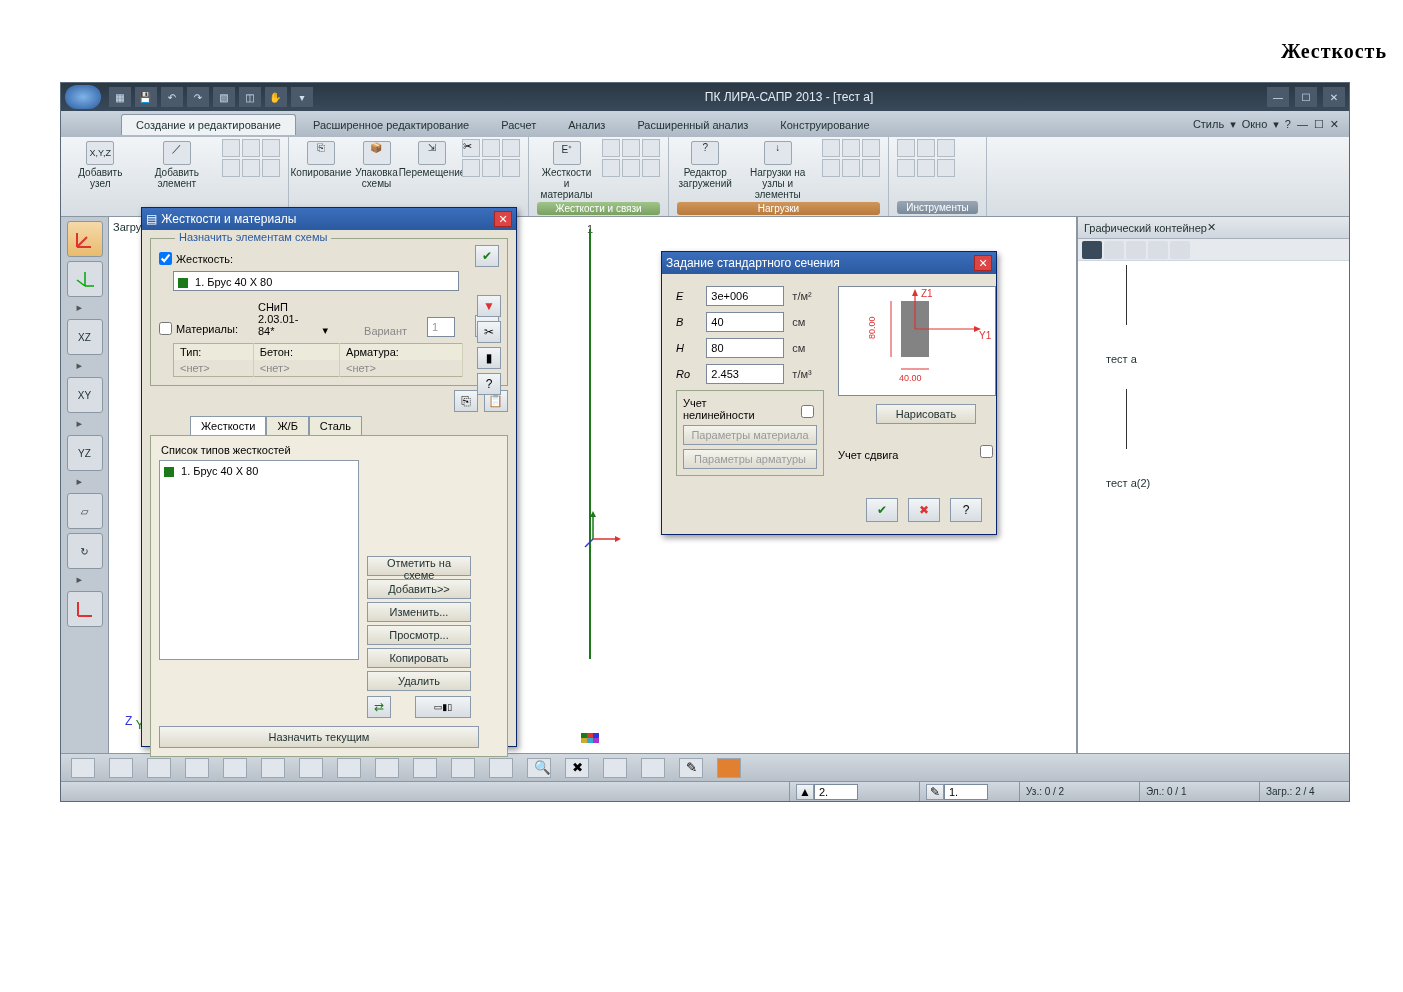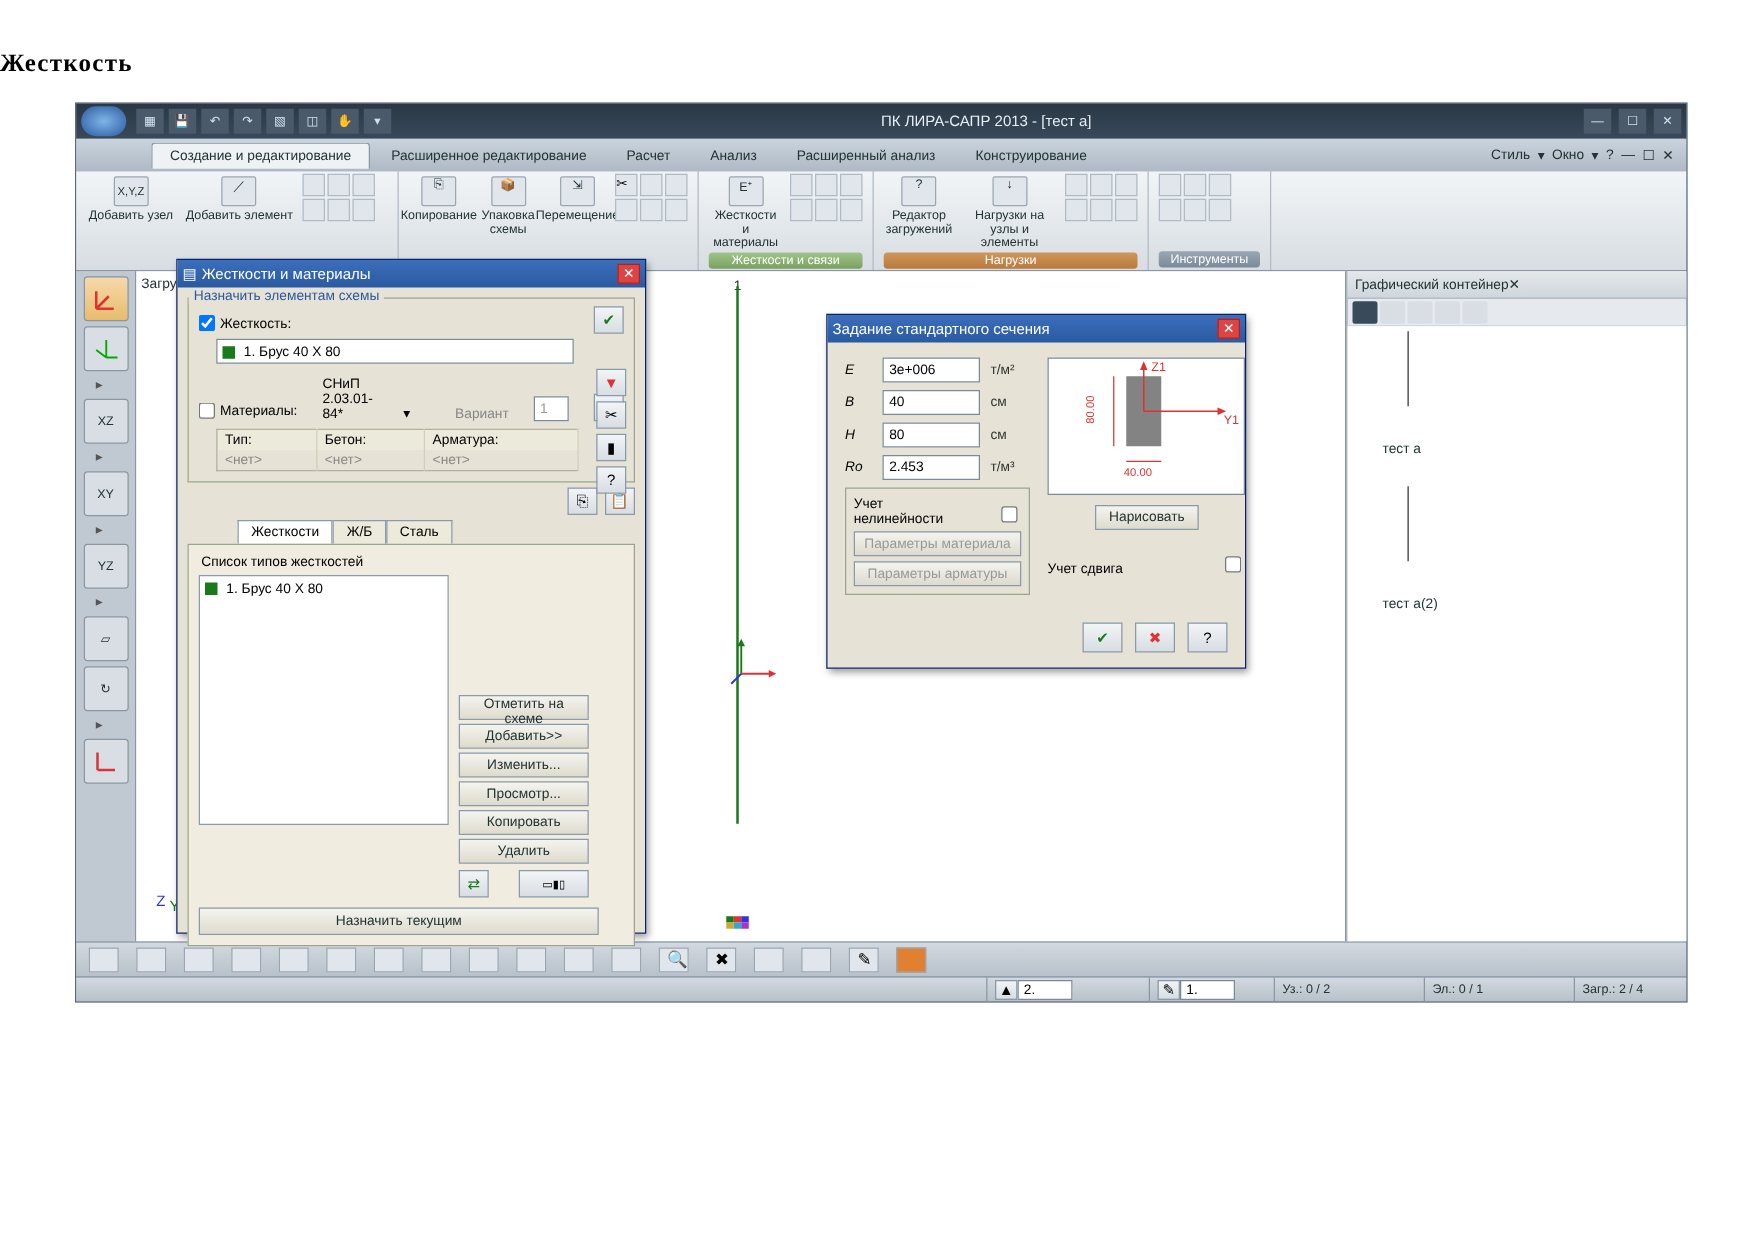--- a/index.html
+++ b/index.html
@@ -8,21 +8,21 @@
     background: #fff;
     font-family: Tahoma, Arial, sans-serif;
     font-size: 11px;
     color: #000;
     width: 1403px;
     height: 992px;
     position: relative;
     overflow: hidden;
   }
   .doc-title {
-    text-align: left;
+    text-align: right;
     font-weight: bold;
     font-size: 20px;
     padding: 40px 16px 10px 0;
     font-family: "Bookman Old Style", Georgia, serif;
     letter-spacing: 1px;
   }
   
   .app {
     position: absolute;
     left: 60px; top: 82px;
@@ -194,21 +194,21 @@
   }
   .dialog-title .l { display: flex; align-items: center; gap: 4px; }
   .dialog-close { width: 18px; height: 16px; background: #d44; color: #fff; border: 1px solid #a22; font-size: 11px; text-align: center; line-height: 14px; cursor: pointer; }
   .dialog-body { padding: 8px; }
   .fieldset {
     border: 1px solid #9aa68c; padding: 6px 8px 8px 8px;
     position: relative; margin-bottom: 8px;
     background: #e6e2d6;
   }
   .fieldset .legend {
-    position: absolute; top: -8px; left: 0; background: #e6e2d6;
+    position: absolute; top: -8px; left: 24px; background: #e6e2d6;
     padding: 0 4px; color: #2a5aa0; font-size: 11px;
   }
   .chk { display: flex; align-items: center; gap: 4px; margin: 2px 0; }
   .chk input { margin: 0; }
   .text-field {
     display: block; width: 100%;
     background: #fff; border: 1px solid #7a8a9a;
     height: 20px; padding: 2px 4px; font-size: 11px;
     line-height: 16px;
   }
@@ -289,21 +289,21 @@
       <span>Окно</span>
       <span>▾</span>
       <span>?</span>
       <span>—</span>
       <span>☐</span>
       <span>✕</span>
     </div>
   </div>
 
   <div class="ribbon">
-    <div class="ribbon-group" style="width:258px">
+    <div class="ribbon-group" style="width:228px">
       <div class="ribbon-btns">
         <div class="r-btn">
           <div class="ic" style="display:flex;align-items:center;justify-content:center;font-size:9px;">X,Y,Z</div>
           <span>Добавить узел</span>
         </div>
         <div class="r-btn">
           <div class="ic">／</div>
           <span>Добавить элемент</span>
         </div>
         <div class="mini-grid">
@@ -655,21 +655,21 @@
               <line x1="76" y1="42" x2="138" y2="42" stroke="#d33" stroke-width="1.2"></line>
               <polygon points="142,42 135,39 135,45" fill="#d33"></polygon>
               <text x="140" y="52" font-size="10" fill="#d33">Y1</text>
 
               <line x1="52" y1="14" x2="52" y2="70" stroke="#d33" stroke-width="1"></line>
               <text x="30" y="46" font-size="9" fill="#d33" transform="rotate(-90 36,46)">80.00</text>
               <line x1="62" y1="82" x2="90" y2="82" stroke="#d33" stroke-width="1"></line>
               <text x="60" y="94" font-size="9" fill="#d33">40.00</text>
             </svg>
           </div>
-          <button class="btn" style="width:83px;margin:8px 0 0 38px">Нарисовать</button>
+          <button class="btn" style="width:100px;margin:8px 0 0 38px">Нарисовать</button>
           <div class="row" style="margin-top:18px;justify-content:space-between">
             <span>Учет сдвига</span>
             <input type="checkbox" style="">
           </div>
         </div>
       </div>
 
 
       <div class="ok-cancel">
         <button class="g-btn" style="color:#1a7a1a">✔</button>

